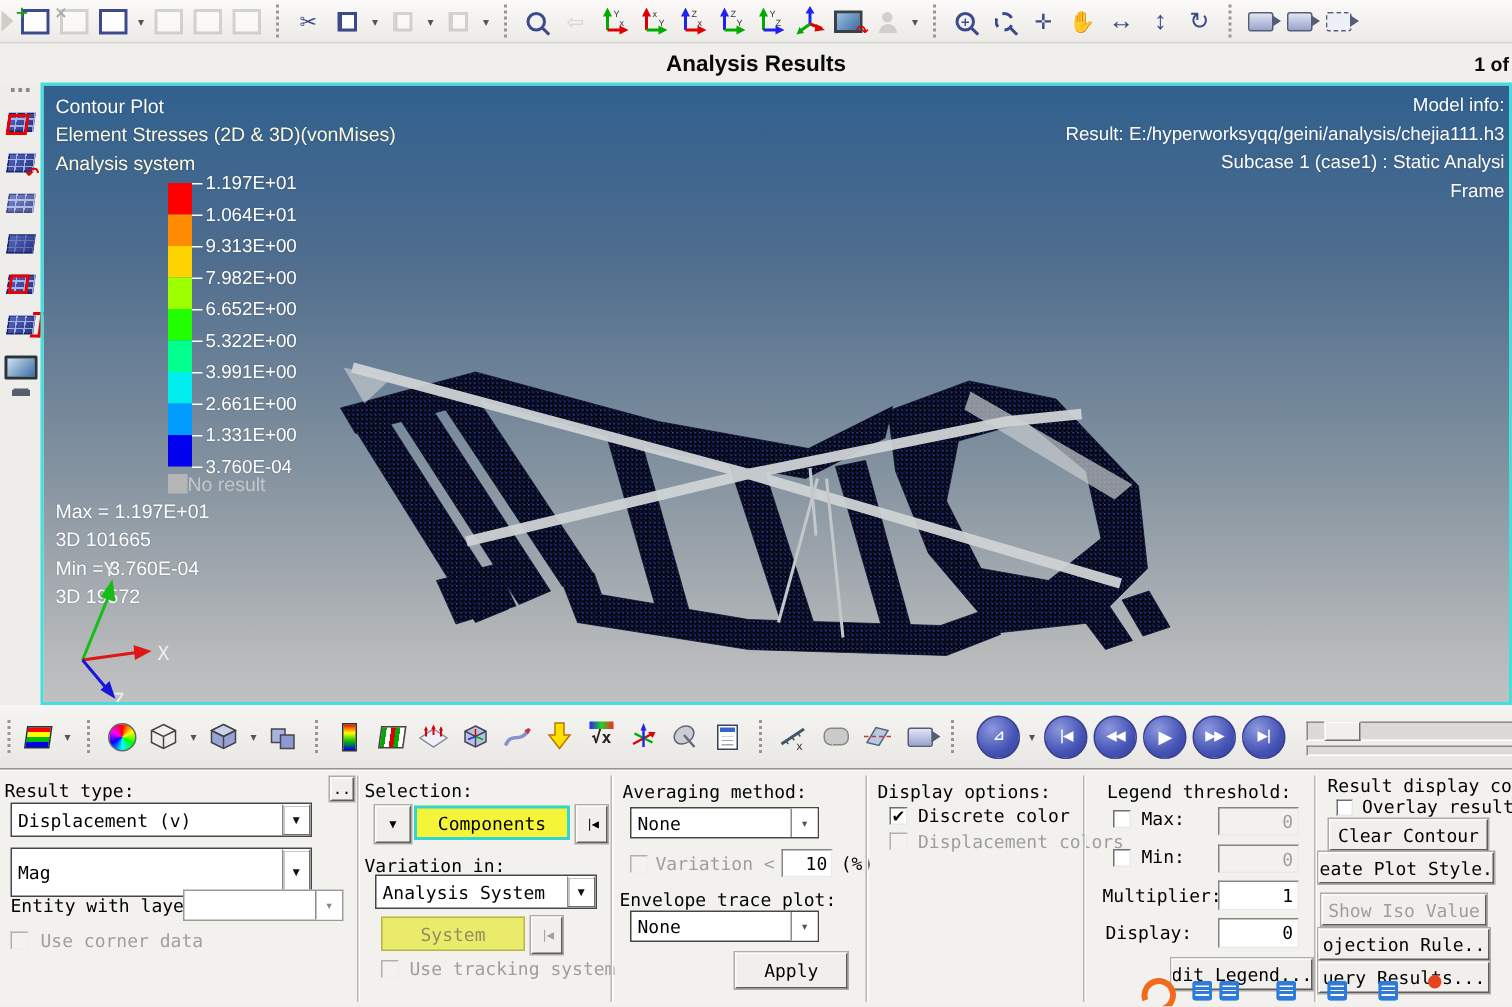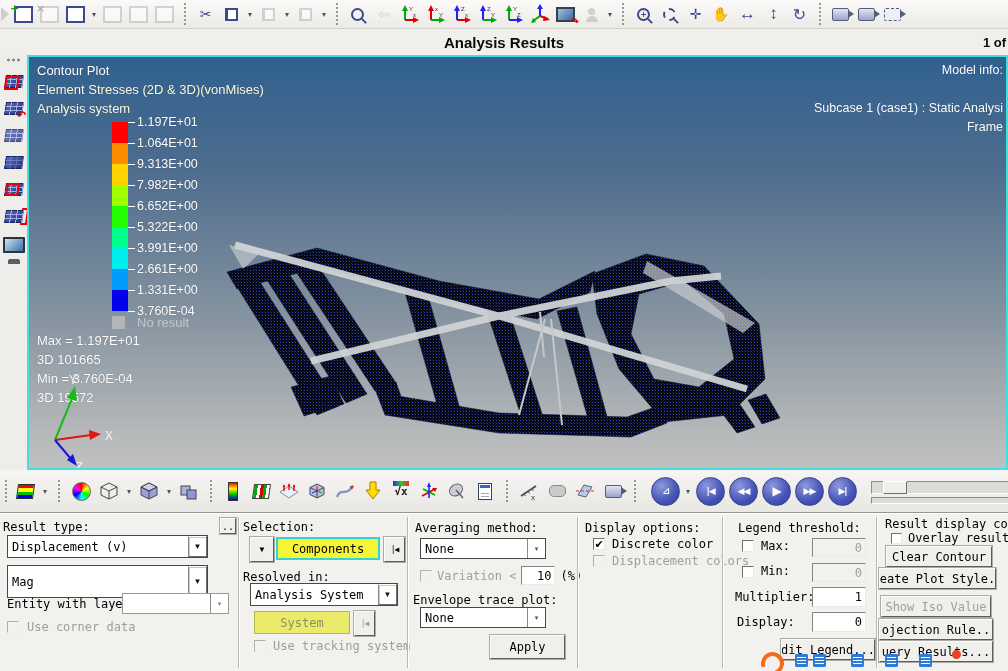--- a/index.html
+++ b/index.html
@@ -81,21 +81,21 @@
   
   #viewport{left:27px;top:55px;width:981px;height:415px;box-sizing:border-box;border:2px solid #43dfdc;
             background:linear-gradient(180deg,#30608f 0%,#4f6d8e 28%,#83929f 62%,#b7b9ba 92%,#bfc0c1 100%);overflow:hidden;}
   .leg-line{position:absolute;left:8px;font:13px "Liberation Sans",sans-serif;color:#fff;white-space:nowrap;text-shadow:0 0 1px rgba(0,0,0,.35);}
   .leg-line.warm{color:#fdfbe0;}
   #colorbar{position:absolute;left:83px;top:65px;width:16px;height:189px;}
   #colorbar div{width:16px;height:21px;}
   .leg-row{position:absolute;left:99px;height:14px;display:flex;align-items:center;}
   .leg-tick{width:7px;height:1px;background:#fff;margin-right:2px;}
   .leg-val{font:12.5px "Liberation Sans",sans-serif;color:#fff;text-shadow:0 0 1px rgba(0,0,0,.35);white-space:nowrap;}
-  #noresult{position:absolute;left:83px;top:258px;display:flex;align-items:center;gap:12px;}
+  #noresult{position:absolute;left:83px;top:258px;display:flex;align-items:center;gap:0;}
   #noresult .sw{width:13px;height:13px;background:#b5b5b5;}
   #noresult span{font:13px "Liberation Sans",sans-serif;color:#c3c6c9;}
   .stat{position:absolute;left:8px;font:13px "Liberation Sans",sans-serif;color:#fff;white-space:nowrap;text-shadow:0 0 1px rgba(0,0,0,.35);}
   .mi-line{position:absolute;right:3px;font:12.5px "Liberation Sans",sans-serif;color:#fff;white-space:nowrap;text-shadow:0 0 1px rgba(0,0,0,.3);}
   
   #btoolbar{left:0;top:470px;width:1008px;height:42px;background:linear-gradient(#f6f5f3,#e9e7e3);
             display:flex;align-items:center;padding-left:3px;box-sizing:border-box;gap:4px;}
   .bt{width:24px;height:24px;display:flex;align-items:center;justify-content:center;flex:0 0 auto;}
   .cmini{width:15px;height:13px;border:1px solid #233;transform:skewX(-8deg);
          background:linear-gradient(180deg,#f00 0 25%,#ff0 25% 50%,#0b0 50% 75%,#00e 75% 100%);}
@@ -380,20 +380,21 @@
   <div id="noresult">
       <span class="sw"></span>
       <span>No result</span>
     </div>
   <div class="stat" style="top:276px">Max = 1.197E+01</div>
   <div class="stat" style="top:295px">3D 101665</div>
   <div class="stat" style="top:314px">Min = 3.760E-04</div>
   <div class="stat" style="top:333px">3D 19572</div>
 
   <div class="mi-line" style="top:6px">Model info:</div>
+  <div class="mi-line" style="top:25px">Result: E:/hyperworksyqq/geini/analysis/chejia111.h3</div>
   <div class="mi-line" style="top:44px">Subcase 1 (case1) : Static Analysi</div>
   <div class="mi-line" style="top:63px">Frame</div>
 
   <svg class="abs" style="left:170px;top:162px" width="622" height="222" viewBox="0 0 622 222">
     <defs>
       <pattern id="msh" width="3" height="3" patternUnits="userSpaceOnUse">
         <rect width="3" height="3" fill="#06070f"></rect>
         <rect x="0" y="0" width="1" height="1" fill="#2e44c0"></rect>
         <rect x="2" y="2" width="1" height="1" fill="#141f58"></rect>
       </pattern>
@@ -591,21 +592,21 @@
   </div>
   <div class="coldiv" style="left:238px"></div>
 
   <div class="col" style="left:240px;width:199px">
     <div class="plabel abs" style="left:3px;top:7px">Selection:</div>
     <div class="pbtn abs" style="left:10px;top:24px;width:22px;height:23px;font-size:8px">▼</div>
     <div class="abs" style="left:36px;top:24px;width:104px;height:23px;background:#f4f438;border:2px solid #35d3d3;
          box-sizing:border-box;display:flex;align-items:center;justify-content:center;
          font:12px 'DejaVu Sans Mono',monospace">Components</div>
     <div class="pbtn abs" style="left:144px;top:24px;width:19px;height:23px;font-size:8px;letter-spacing:-1px">|◀</div>
-    <div class="plabel abs" style="left:3px;top:57px">Resolved in:</div>
+    <div class="plabel abs" style="left:3px;top:57px">Variation in:</div>
     <div class="combo abs" style="left:10px;top:70px;width:148px;height:23px">
       <span class="val">Analysis System</span>
       <span class="dd raised">▼</span>
     </div>
     <div class="abs" style="left:14px;top:98px;width:96px;height:23px;background:#ebeb6b;border:1px solid #b5b548;
          box-sizing:border-box;display:flex;align-items:center;justify-content:center;color:#8f8f62;
          font:12px 'DejaVu Sans Mono',monospace">System</div>
     <div class="pbtn dis abs" style="left:114px;top:98px;width:19px;height:23px;font-size:8px;letter-spacing:-1px">|◀</div>
     <div class="abs" style="left:14px;top:126px;display:flex;align-items:center;gap:7px">
       <span class="cb dis"></span>

